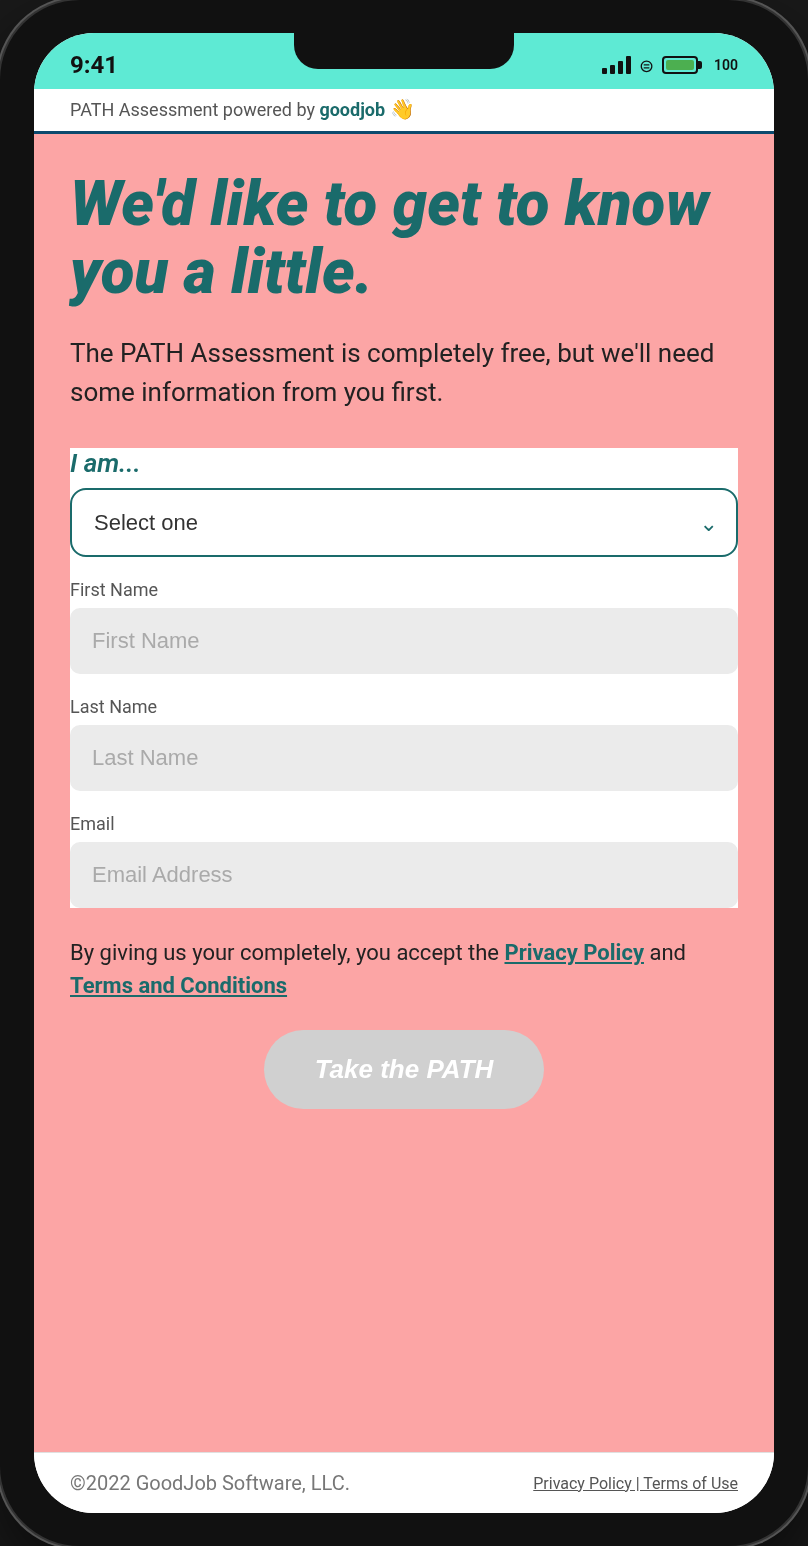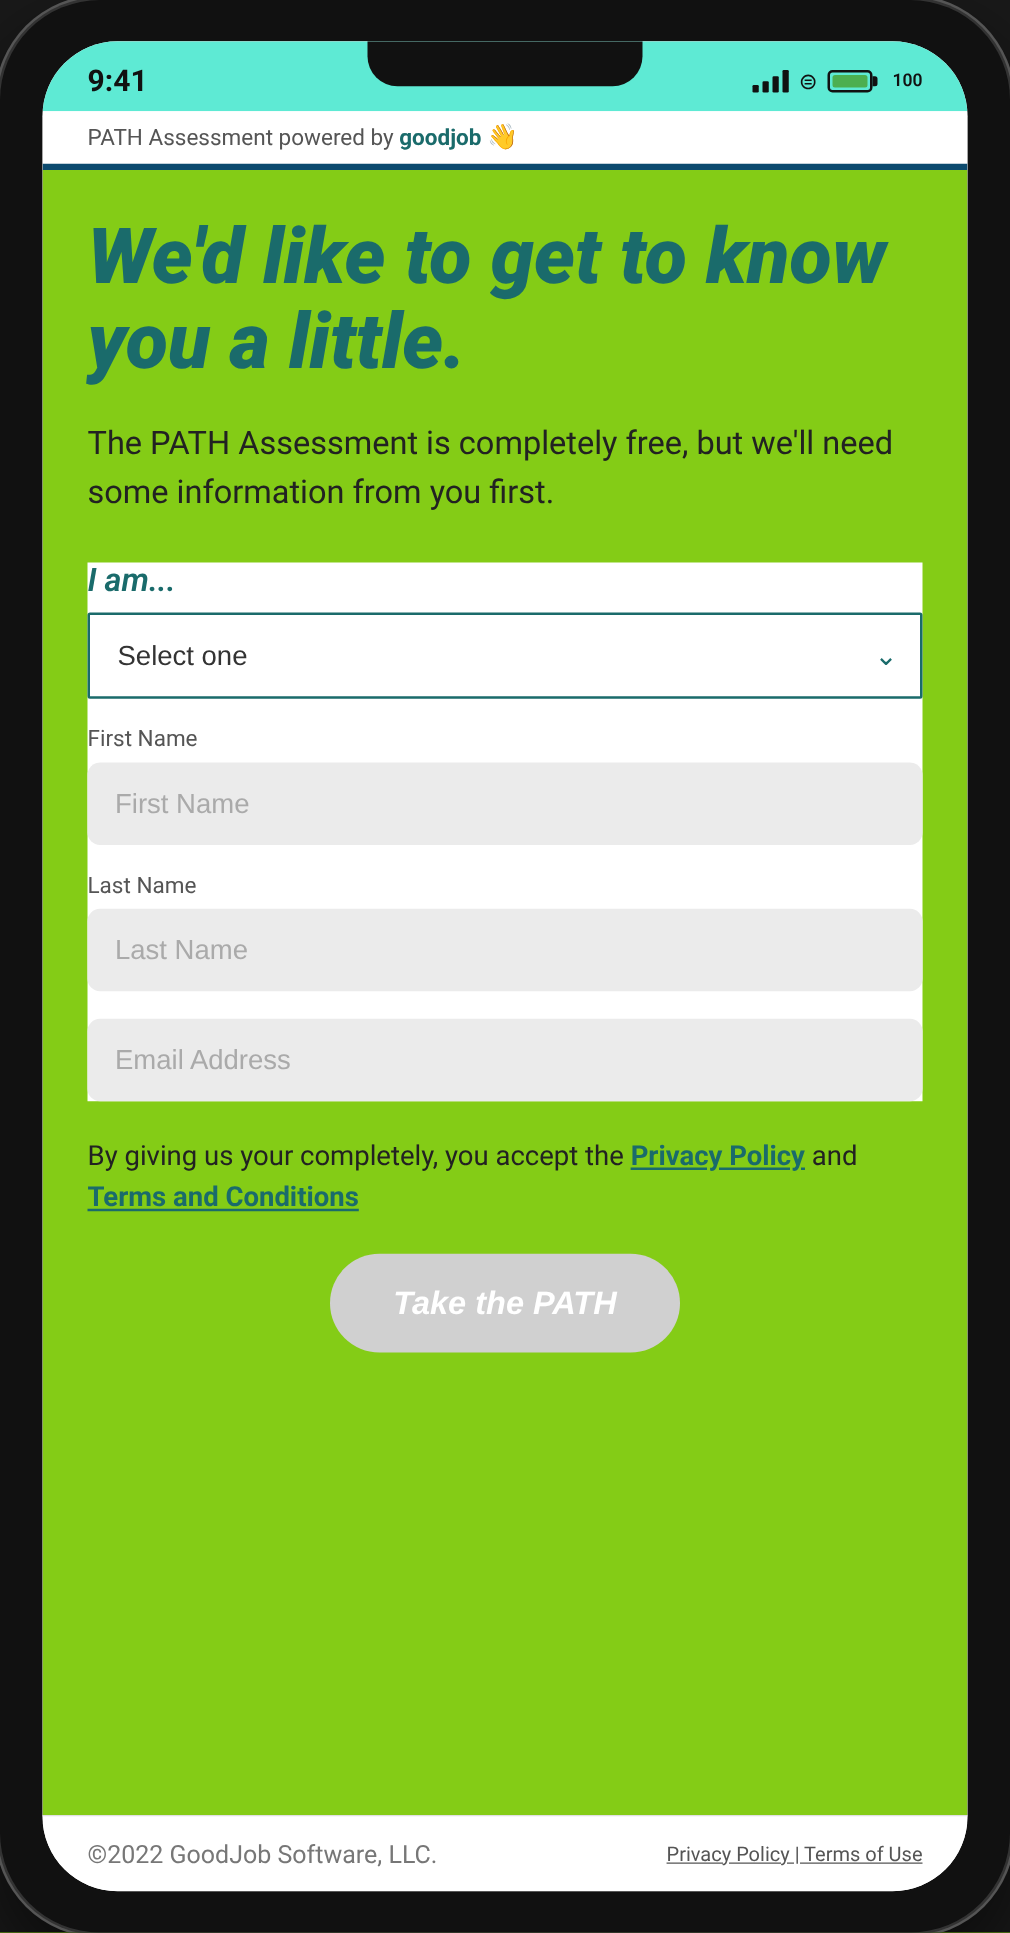--- a/index.html
+++ b/index.html
@@ -120,38 +120,38 @@
     }
     .battery-label {
       font-size: 14px;
       font-weight: 600;
       color: #111;
     }
     
     .nav-bar {
       padding: 8px 36px 10px;
       background: #fff;
-      border-bottom: 5px solid #0c4a6e;
+      border-bottom: 3px solid #0c4a6e;
       flex-shrink: 0;
     }
     .nav-bar-text {
       font-size: 18px;
       color: #555;
     }
     .nav-bar-text strong {
       color: #1a6b6b;
       font-weight: 700;
     }
     .goodjob-emoji {
       font-size: 20px;
     }
     
     .content {
       flex: 1;
-      background: #84cc16;
+      background: #fca5a5;
       overflow-y: auto;
       padding: 36px 36px 36px;
     }
     .hero-title {
       font-size: 62px;
       font-weight: 900;
       color: #1a6b6b;
       line-height: 1.1;
       margin-bottom: 28px;
       font-style: italic;
@@ -182,21 +182,21 @@
       color: #1a6b6b;
       font-style: italic;
       font-weight: 600;
       margin-bottom: 10px;
       display: block;
     }
     .form-select {
       width: 100%;
       padding: 20px 22px;
       border: 2px solid #1a6b6b;
-      border-radius: 2px;
+      border-radius: 16px;
       font-size: 22px;
       color: #333;
       background: #fff;
       appearance: none;
       -webkit-appearance: none;
       cursor: pointer;
       background-image: none;
     }
     .select-wrapper {
       position: relative;
@@ -325,20 +325,21 @@
           <label class="form-label">First Name</label>
           <input class="form-input" type="text" placeholder="First Name" style="">
         </div>
 
         <div class="form-group">
           <label class="form-label">Last Name</label>
           <input class="form-input" type="text" placeholder="Last Name" style="">
         </div>
 
         <div class="form-group">
+          <label class="form-label">Email</label>
           <input class="form-input" type="email" placeholder="Email Address" style="">
         </div>
 
       </div>
 
       <p class="terms-text">
         <span>By giving us your completely, you accept the </span><a href="#">Privacy Policy</a><span> and </span><a href="#">Terms and Conditions</a>
       </p>
 
       <button class="submit-btn">Take the PATH</button>

